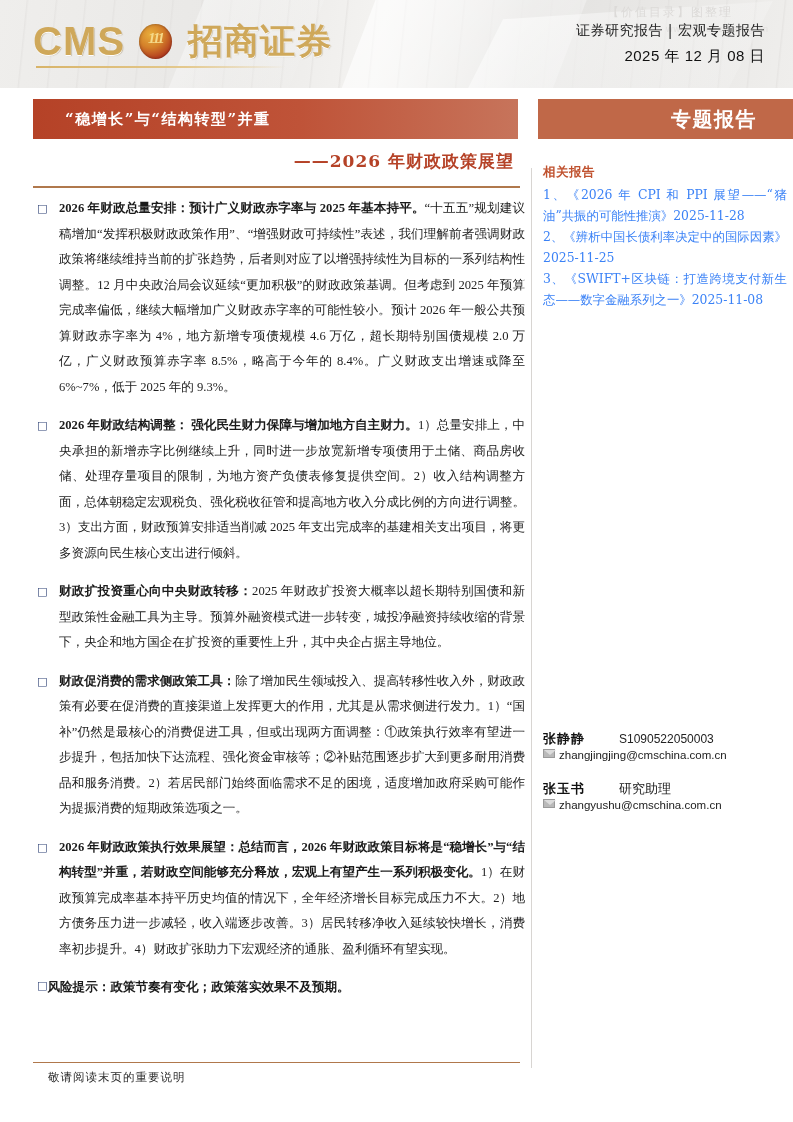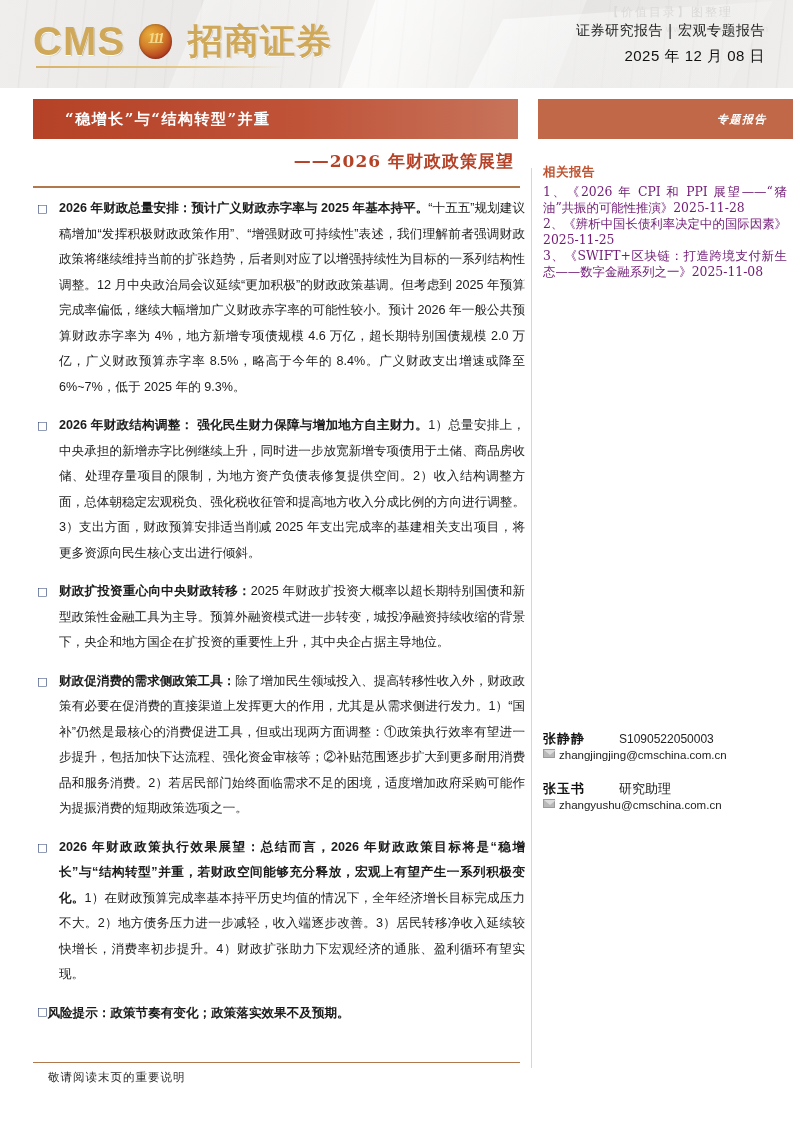--- a/index.html
+++ b/index.html
@@ -120,23 +120,23 @@
   }
 
   
   .tag-band {
     position:absolute; left:538px; top:99px;
     width:255px; height:40px;
     background:#c06848;
     display:flex; align-items:center; justify-content:flex-end;
   }
   .tag-band .t {
-    color:#ffffff; font-size:11px; font-weight:bold;
-    font-family:"DejaVu Serif", serif;
-    letter-spacing:1.5px; padding-right:26px;font-style:italic;
+    color:#ffffff; font-size:20px; font-weight:bold;
+    font-family:"DejaVu Serif", serif;
+    letter-spacing:1.5px; padding-right:36px;
   }
 
   
   .main-rule {
     position:absolute; left:33px; top:186px; width:487px; height:1.5px;
     background:#b0784c;
   }
   .main-rule-bot {
     position:absolute; left:33px; top:1062px; width:487px; height:1px;
     background:#b0784c;
@@ -155,21 +155,21 @@
   }
   .bullet-mark {
     flex:0 0 26px;
     color:#2b3f73; font-size:9px; line-height:26px;
     font-family:"DejaVu Sans", sans-serif;
     padding-left:4px;
   }
   .bullet-mark::before { content:"\25A1"; font-size:11px; }
   .para {
     flex:1 1 auto;
-    font-family:Liberation Sans, sans-serif;
+    font-family:Liberation Serif, serif;
     font-size:12.6px; line-height:25.5px;
     color:#1b1b1b; text-align:justify;
     text-justify:inter-ideograph;
   }
   .para b { font-weight:bold; }
   .risk {
     display:flex; margin-top:4px;
   }
   .risk .bullet-mark { flex:0 0 14px; line-height:22px; }
   .risk .para { font-weight:bold; font-size:12.6px; }
@@ -178,21 +178,21 @@
   .side {
     position:absolute; left:543px; top:164px; width:244px;
   }
   .side-h {
     color:#c0522f; font-weight:bold; font-size:12.5px;
     font-family:"DejaVu Serif", serif; letter-spacing:.5px;
     margin-bottom:3px;
   }
   .side-item {
     font-family:"DejaVu Serif", serif;
-    font-size:12.4px; line-height:16px; color:#701a75;
+    font-size:12.4px; line-height:21px; color:#3b82f6;
     text-align:justify; text-justify:inter-ideograph;
   }
 
   
   .authors { position:absolute; left:543px; top:728px; width:244px; }
   .au-row {
     display:flex; align-items:baseline; gap:24px; margin-top:2px;
   }
   .au-name {
     font-family:"DejaVu Serif", serif; font-weight:bold;

